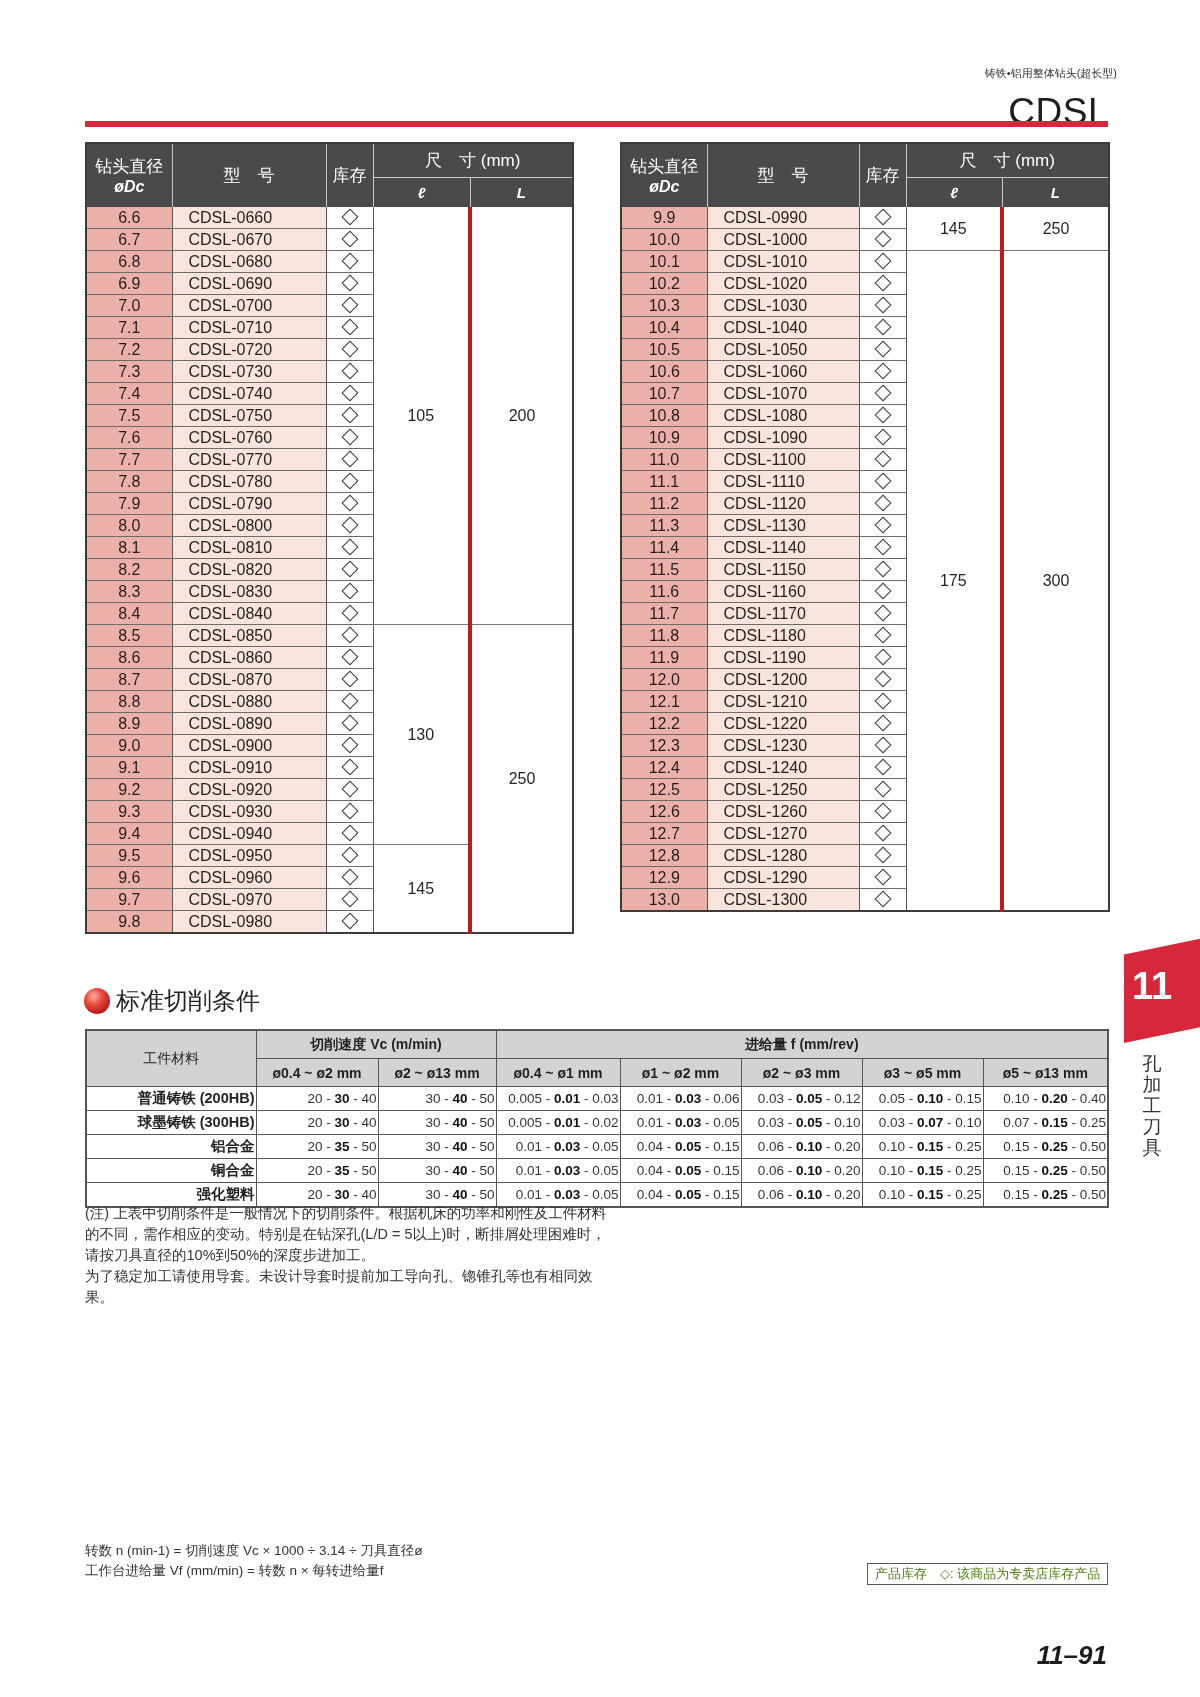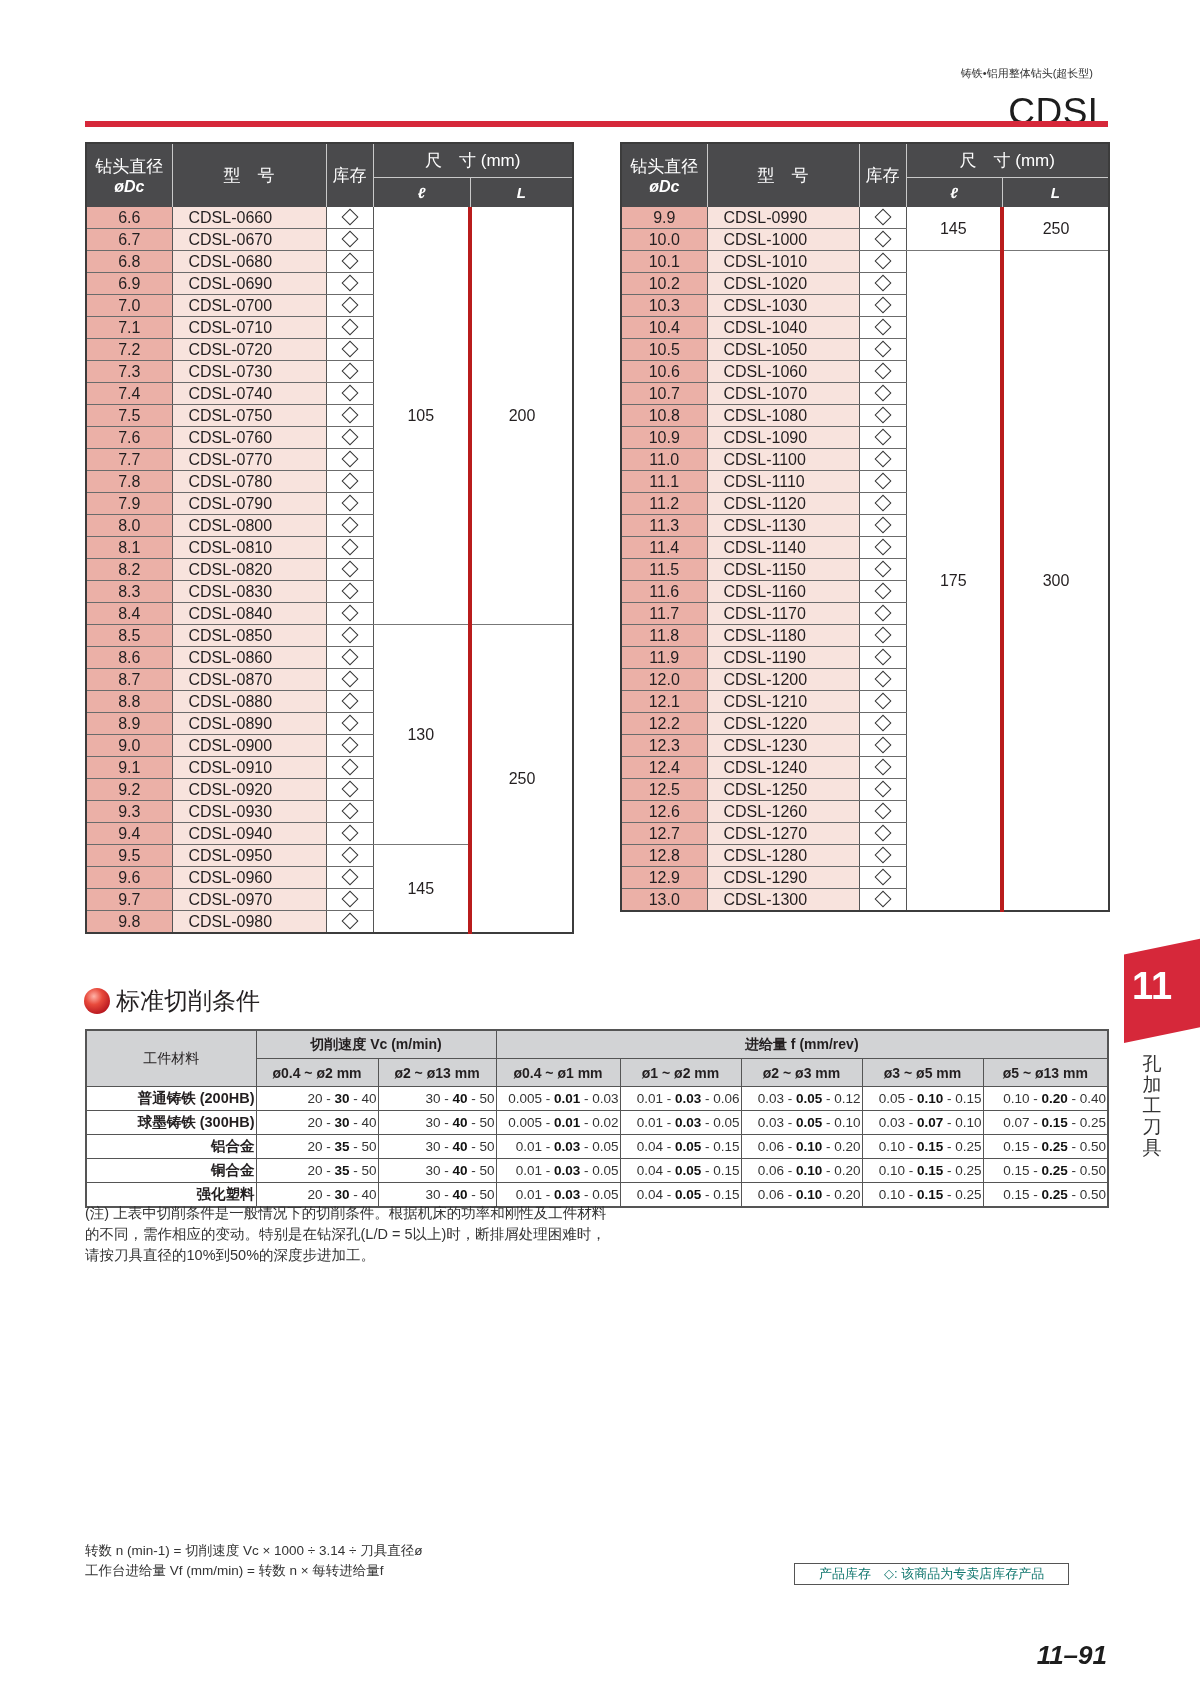--- a/index.html
+++ b/index.html
@@ -1,18 +1,18 @@
 <!DOCTYPE html>
 <html><head>
 <meta charset="utf-8">
 <style>
   html, body { margin: 0; padding: 0; background: #ffffff; }
   body { width: 1200px; height: 1697px; position: relative; font-family: "Liberation Sans", "DejaVu Sans", sans-serif; color: #231f20; overflow: hidden; }
   .abs { position: absolute; }
-  .subtitle { right: 107px; top: 66px; font-size: 11px; color: #333; text-align: center; }
+  .subtitle { right: 83px; top: 66px; font-size: 11px; color: #333; text-align: center; }
   .title { right: 91px; top: 91px; font-size: 37px; letter-spacing: 0.5px; color: #1d1d1d; }
   .redline { left: 85px; top: 121px; width: 1023px; height: 6px; background: #d6283a; }
 
   table.spec { position: absolute; border-collapse: collapse; table-layout: fixed; }
   table.spec td, table.spec th { padding: 0; text-align: center; vertical-align: middle; }
   table.spec thead th { background: #4a4a4c; color: #fff; font-weight: normal; font-size: 17px; border-right: 1px solid #c9c9c9; }
   table.spec thead th.last { border-right: none; }
   table.spec thead tr.h1 th { height: 33px; }
   table.spec thead tr.h2 th { height: 29px; border-top: 1px solid #c9c9c9; font-style: italic; font-weight: bold; font-size: 15px; }
   table.spec thead th .sub { display: block; font-style: italic; font-weight: bold; font-size: 16px; }
@@ -36,21 +36,21 @@
   table.cut td b { color: #111; }
 
   .note { left: 85px; top: 1203px; width: 530px; font-size: 14.5px; line-height: 21px; color: #333; }
   .note p { margin: 0; }
 
   .tab11 { left: 1124px; top: 935px; width: 70px; height: 108px; background: #d6283a; clip-path: polygon(0 18%, 100% 0, 100% 82%, 0 100%); padding-left: 24px; }
   .tab11 span { position: absolute; left: 8px; top: 30px; color: #fff; font-weight: bold; font-size: 38px; }
   .vtab { left: 1142px; top: 1053px; width: 20px; font-size: 19px; line-height: 21px; color: #333; text-align: center; }
 
   .formula { left: 85px; top: 1541px; font-size: 13.5px; line-height: 20px; color: #333; }
-  .legend { left: 794px; top: 1563px; border: 1px solid #555; padding: 1px 24px; font-size: 13px; color: #0f766e; white-space: pre; }
+  .legend { left: 867px; top: 1563px; border: 1px solid #555; padding: 1px 7px; font-size: 13px; color: #4d7c0f; white-space: pre; }
   .pageno { right: 93px; top: 1640px; font-size: 26px; font-weight: bold; font-style: italic; color: #1d1d1d; }
 </style>
 </head>
 <body>
 
 <div class="abs subtitle">铸铁•铝用整体钻头(超长型)</div>
 <div class="abs title">CDSL</div>
 <div class="abs redline"></div>
 
 <table class="spec" id="spec0" style="left:85px; top:142px; width:487px;">
@@ -516,20 +516,21 @@
         <td><span>0.04</span> - <b>0.05</b> - <span>0.15</span></td>
         <td><span>0.06</span> - <b>0.10</b> - <span>0.20</span></td>
         <td><span>0.10</span> - <b>0.15</b> - <span>0.25</span></td>
         <td><span>0.15</span> - <b>0.25</b> - <span>0.50</span></td>
       </tr>
     </tbody>
 </table>
 
 <div class="abs note">
   <p>(注) 上表中切削条件是一般情况下的切削条件。根据机床的功率和刚性及工件材料的不同，需作相应的变动。特别是在钻深孔(L/D = 5以上)时，断排屑处理困难时，请按刀具直径的10%到50%的深度步进加工。</p>
+  <p>为了稳定加工请使用导套。未设计导套时提前加工导向孔、锪锥孔等也有相同效果。</p>
 </div>
 
 <div class="abs tab11">
     <span>11</span>
   </div>
 <div class="abs vtab">孔加工刀具</div>
 
 <div class="abs formula">
   <div>转数 n (min-1) = 切削速度 Vc × 1000 ÷ 3.14 ÷ 刀具直径ø</div>
   <div>工作台进给量 Vf (mm/min) = 转数 n × 每转进给量f</div>

